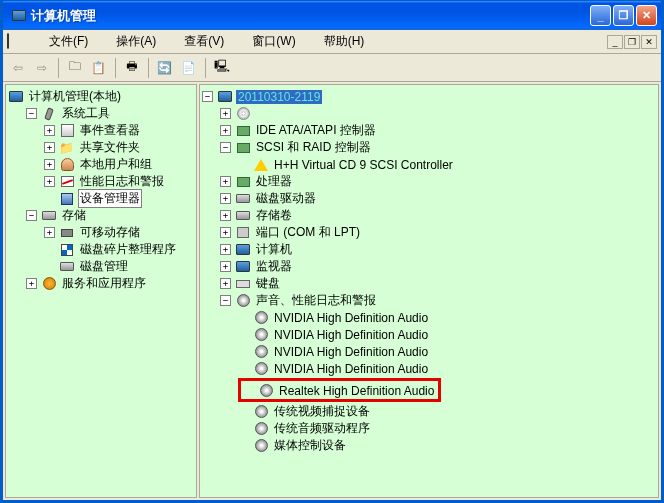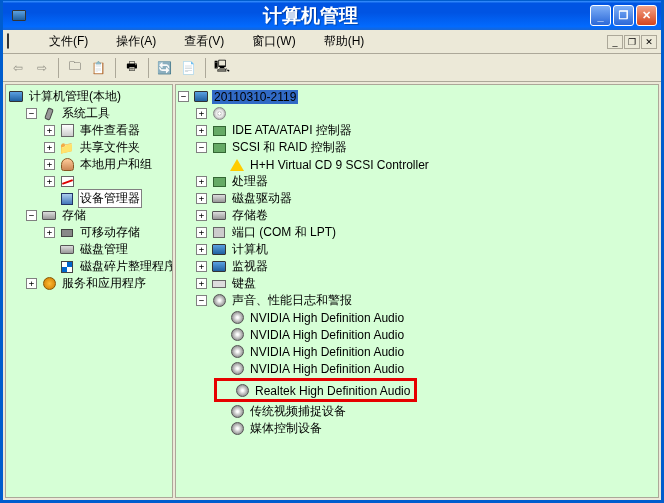--- a/index.html
+++ b/index.html
@@ -1,53 +1,53 @@
 <!DOCTYPE html>
 <html><head>
 <meta charset="utf-8">
 <style>
 * { margin: 0; padding: 0; box-sizing: border-box; font-family: "Microsoft YaHei", "SimSun", Tahoma, sans-serif; font-size: 12px; }
 body { background: #fff; }
 
 .window { width: 664px; height: 503px; border: 3px solid #005dce; border-top: none; background: #ece9d8; position: relative; }
 .titlebar { height: 30px; background: linear-gradient(to bottom, #3a93ff 0%, #0054e3 8%, #0054e3 40%, #026afe 88%, #1766d6 100%); display: flex; align-items: center; padding: 0 4px; border-top: 1px solid #005dce; }
 .title-icon { width: 16px; height: 16px; margin: 0 4px; display: flex; align-items: center; justify-content: center; }
-.title-text { color: #fff; font-weight: bold; font-size: 19px; flex: 1; text-shadow: 1px 1px 1px rgba(0,0,0,0.3); text-align: center; }
+.title-text { color: #fff; font-weight: bold; font-size: 13px; flex: 1; text-shadow: 1px 1px 1px rgba(0,0,0,0.3); }
 .title-btns { display: flex; gap: 2px; }
 .title-btn { width: 21px; height: 21px; border-radius: 3px; border: 1px solid #fff; display: flex; align-items: center; justify-content: center; color: #fff; font-weight: bold; font-size: 11px; cursor: pointer; }
 .tbtn-min, .tbtn-max { background: linear-gradient(to bottom, #7eaff7, #2b68d8); }
 .tbtn-close { background: linear-gradient(to bottom, #f4a286, #d4441e); }
 
 .menubar { height: 24px; background: #ece9d8; border-bottom: 1px solid #aca899; display: flex; align-items: center; padding: 0 4px; gap: 12px; }
 .menu-icon { width: 16px; height: 16px; margin-right: 6px; }
 .menu-item { padding: 2px 8px; cursor: pointer; }
 .menu-spacer { flex: 1; }
 .mdi-btns { display: flex; gap: 1px; }
 .mdi-btn { width: 16px; height: 14px; border: 1px solid #aca899; background: #ece9d8; cursor: pointer; font-size: 9px; display: flex; align-items: center; justify-content: center; }
 
 .toolbar { height: 28px; background: #ece9d8; border-bottom: 1px solid #aca899; display: flex; align-items: center; padding: 0 4px; gap: 2px; }
 .tool-btn { width: 22px; height: 22px; display: flex; align-items: center; justify-content: center; cursor: pointer; border: 1px solid transparent; }
 .tool-sep { width: 1px; height: 20px; background: #aca899; margin: 0 3px; }
 .tool-btn.disabled { opacity: 0.4; cursor: default; }
 
 .content { display: flex; height: calc(100% - 82px); padding: 2px; gap: 2px; }
 .pane { border: 1px solid #aca899; background: #d6ffd6; overflow: auto; padding: 3px 2px; }
-.left-pane { width: 168px; }
+.left-pane { width: 192px; }
 .right-pane { flex: 1; }
 
 .tree { list-style: none; }
 .tree ul { list-style: none; padding-left: 18px; }
 .tree li { white-space: nowrap; position: relative; }
 .row { display: flex; align-items: center; height: 17px; cursor: pointer; }
 .exp { width: 11px; height: 11px; border: 1px solid #808080; background: #fff; display: flex; align-items: center; justify-content: center; font-size: 9px; line-height: 1; margin-right: 4px; color: #000; flex-shrink: 0; font-family: monospace; }
 .noexp { width: 11px; margin-right: 4px; flex-shrink: 0; }
 .icon { width: 16px; height: 16px; margin-right: 3px; flex-shrink: 0; display: inline-flex; align-items: center; justify-content: center; }
 .label { padding: 0 2px; }
 .label.selected-left { background: #fff; border: 1px solid #808080; padding: 0 1px; }
-.label.selected-right { background: #316ac5; color: #000000; }
+.label.selected-right { background: #316ac5; color: #5eead4; }
 .highlight-box { border: 3px solid #e60000; padding: 1px 2px; margin: 1px 0; display: inline-flex; align-items: flex-end; }
 .ic-monitor { width: 14px; height: 11px; background: linear-gradient(#5aa0e0,#2060a0); border: 1px solid #333; border-radius: 1px; }
 .ic-cd { width: 13px; height: 13px; border-radius: 50%; background: radial-gradient(circle, #fff 15%, #ccc 18%, #eee 40%, #bbb 70%, #eee 100%); border: 1px solid #888; }
 .ic-chip { width: 13px; height: 10px; background: #6a6; border: 1px solid #363; position: relative; }
 .ic-drive { width: 14px; height: 9px; background: linear-gradient(#ddd,#999); border: 1px solid #555; border-radius: 1px; }
 .ic-usb { width: 12px; height: 8px; background: #888; border: 1px solid #444; }
 .ic-keyboard { width: 14px; height: 8px; background: #ddd; border: 1px solid #666; }
 .ic-sound { width: 13px; height: 13px; background: radial-gradient(circle,#fff 10%,#aaa 60%,#666 100%); border-radius: 50%; border: 1px solid #555; }
 .ic-gear { width: 13px; height: 13px; border-radius: 50%; background: radial-gradient(circle,#fb3,#c70); border: 1px solid #850; }
 .ic-event { width: 13px; height: 13px; background: linear-gradient(#fff,#ccc); border: 1px solid #666; }
@@ -151,20 +151,21 @@
                       </span>
                       <span class="label">本地用户和组</span>
                     </div>
                   </li>
                 <li>
                     <div class="row">
                       <span class="exp">+</span>
                       <span class="icon">
                         <span class="ic-perf"></span>
                       </span>
+                      <span class="label">性能日志和警报</span>
                     </div>
                   </li>
                 <li>
                     <div class="row">
                       <span class="noexp"></span>
                       <span class="icon">
                         <span class="ic-device"></span>
                       </span>
                       <span class="label selected-left">设备管理器</span>
                     </div>
@@ -186,32 +187,32 @@
                       <span class="icon">
                         <span class="ic-usb"></span>
                       </span>
                       <span class="label">可移动存储</span>
                     </div>
                   </li>
                 <li>
                     <div class="row">
                       <span class="noexp"></span>
                       <span class="icon">
+                        <span class="ic-defrag"></span>
+                      </span>
+                      <span class="label">磁盘碎片整理程序</span>
+                    </div>
+                  </li>
+                <li>
+                    <div class="row">
+                      <span class="noexp"></span>
+                      <span class="icon">
                         <span class="ic-drive"></span>
                       </span>
                       <span class="label">磁盘管理</span>
-                    </div>
-                  </li>
-                <li>
-                    <div class="row">
-                      <span class="noexp"></span>
-                      <span class="icon">
-                        <span class="ic-defrag"></span>
-                      </span>
-                      <span class="label">磁盘碎片整理程序</span>
                     </div>
                   </li>
               </ul>
             </li>
             <li>
                 <div class="row">
                   <span class="exp">+</span>
                   <span class="icon">
                     <span class="ic-gear"></span>
                   </span>
@@ -394,20 +395,29 @@
                       </span>
                       <span class="label">传统视频捕捉设备</span>
                     </div>
                   </li>
                 <li>
                     <div class="row">
                       <span class="noexp"></span>
                       <span class="icon">
                         <span class="ic-sound"></span>
                       </span>
+                      <span class="label">传统音频驱动程序</span>
+                    </div>
+                  </li>
+                <li>
+                    <div class="row">
+                      <span class="noexp"></span>
+                      <span class="icon">
+                        <span class="ic-sound"></span>
+                      </span>
                       <span class="label">媒体控制设备</span>
                     </div>
                   </li>
               </ul>
             </li>
           </ul>
         </li>
       </ul>
     </div>
   </div>

